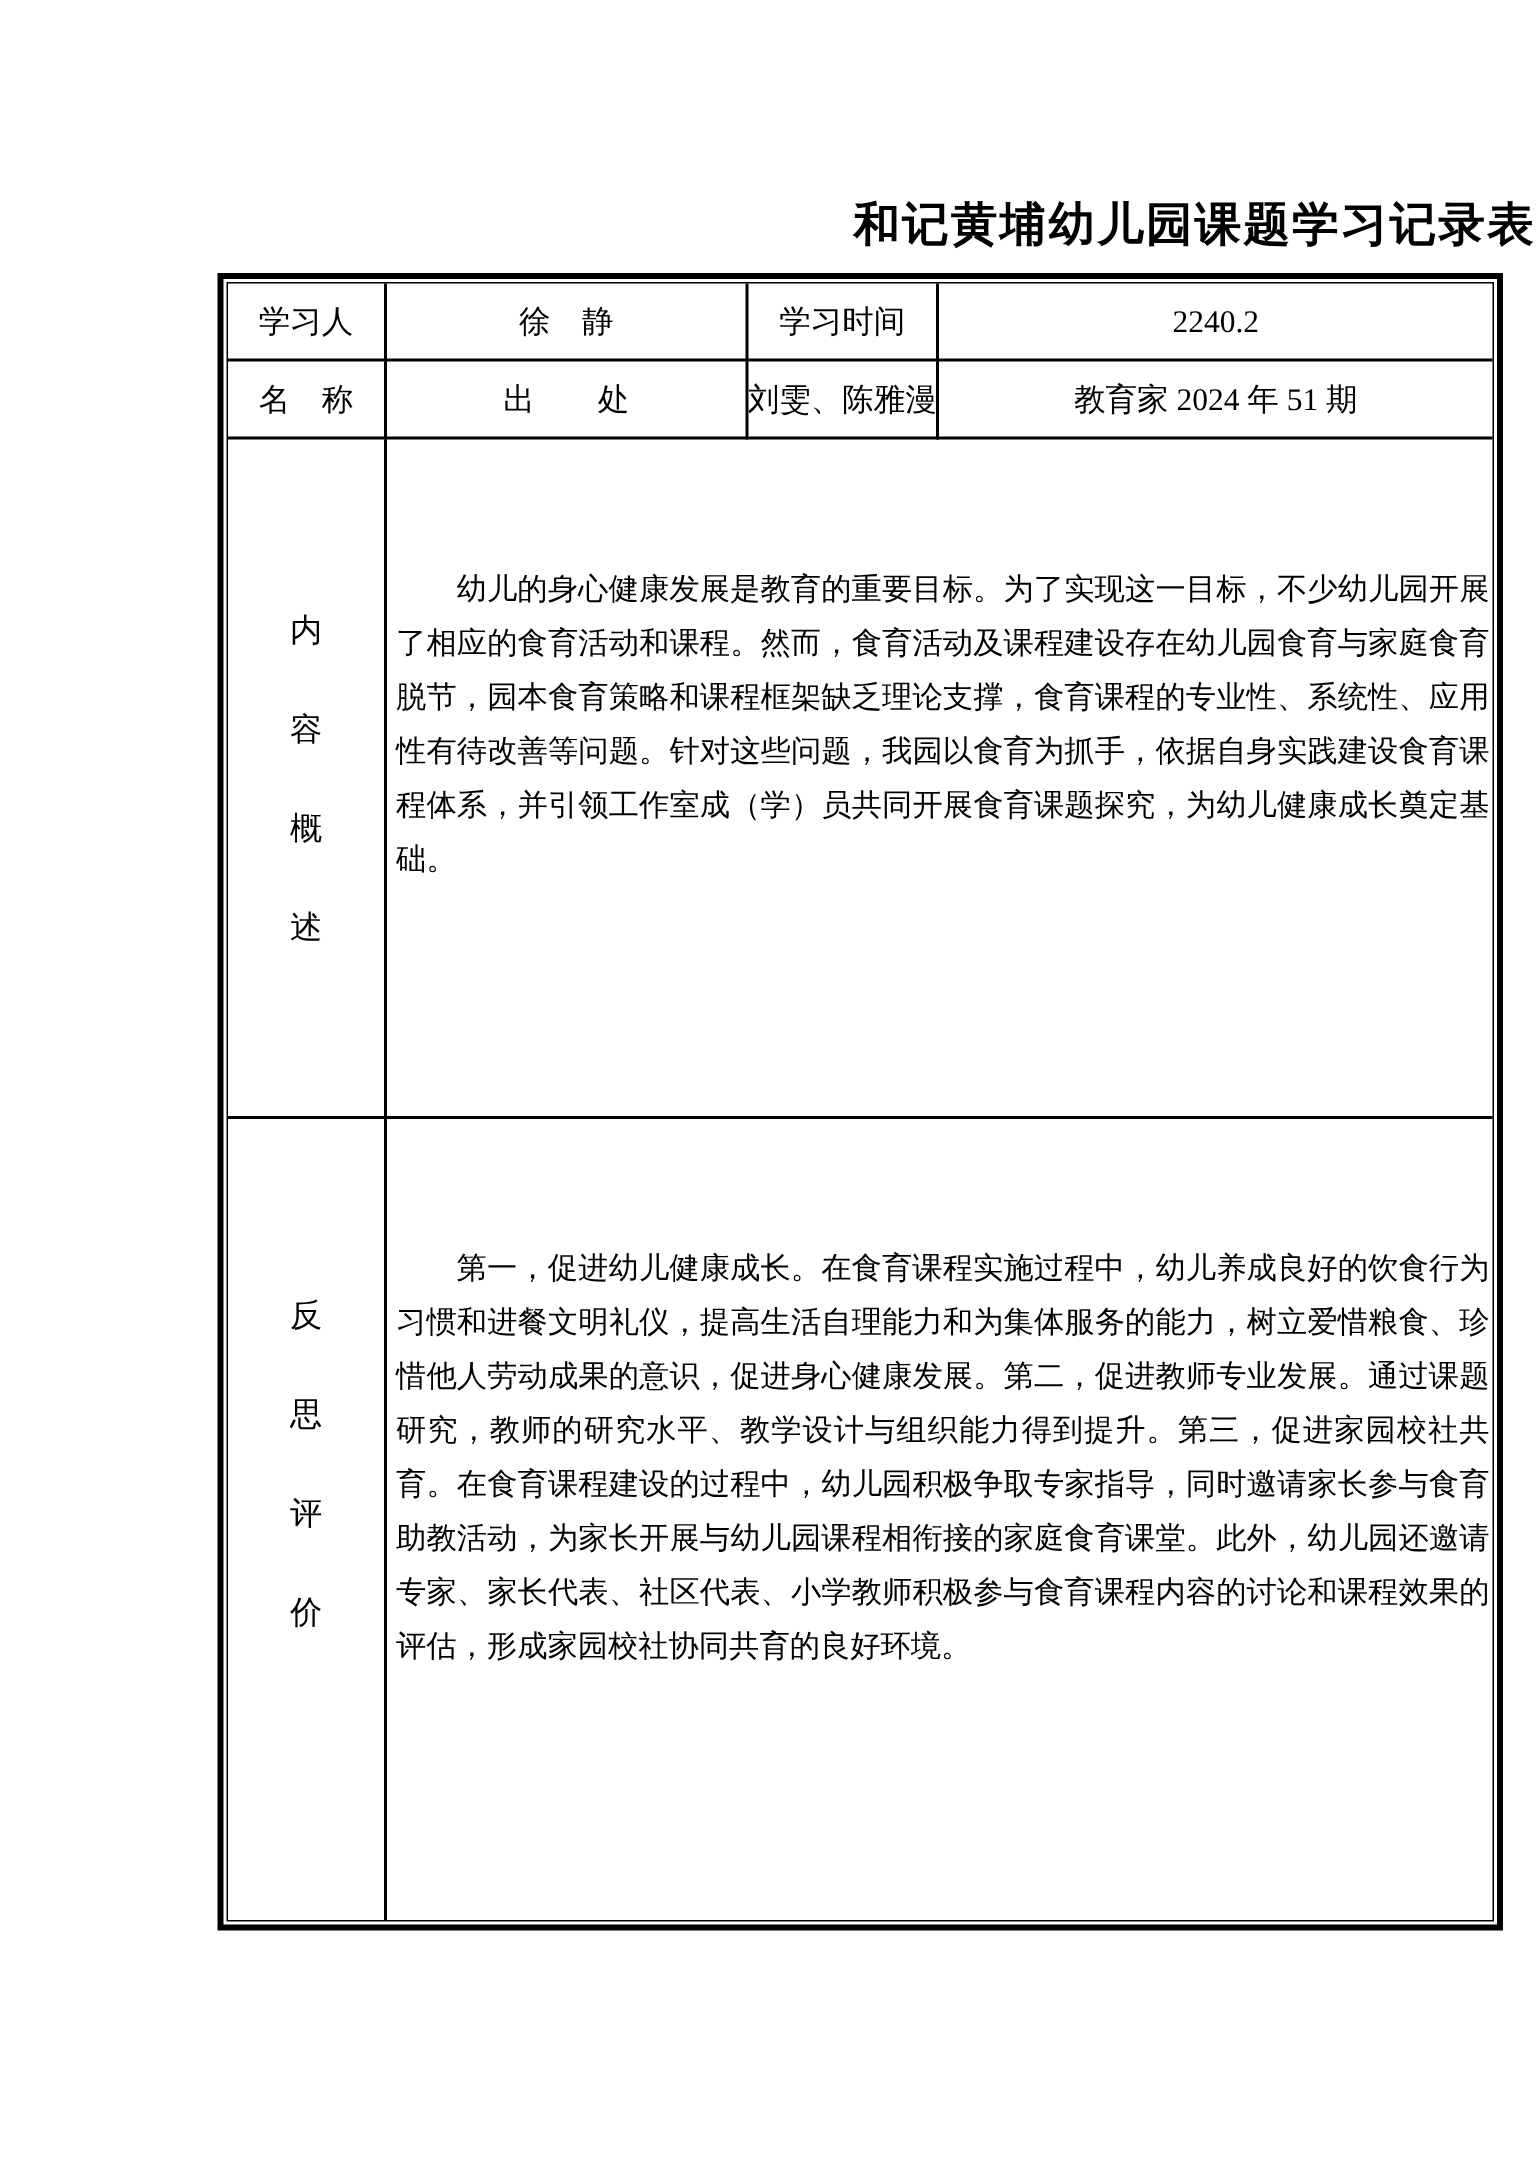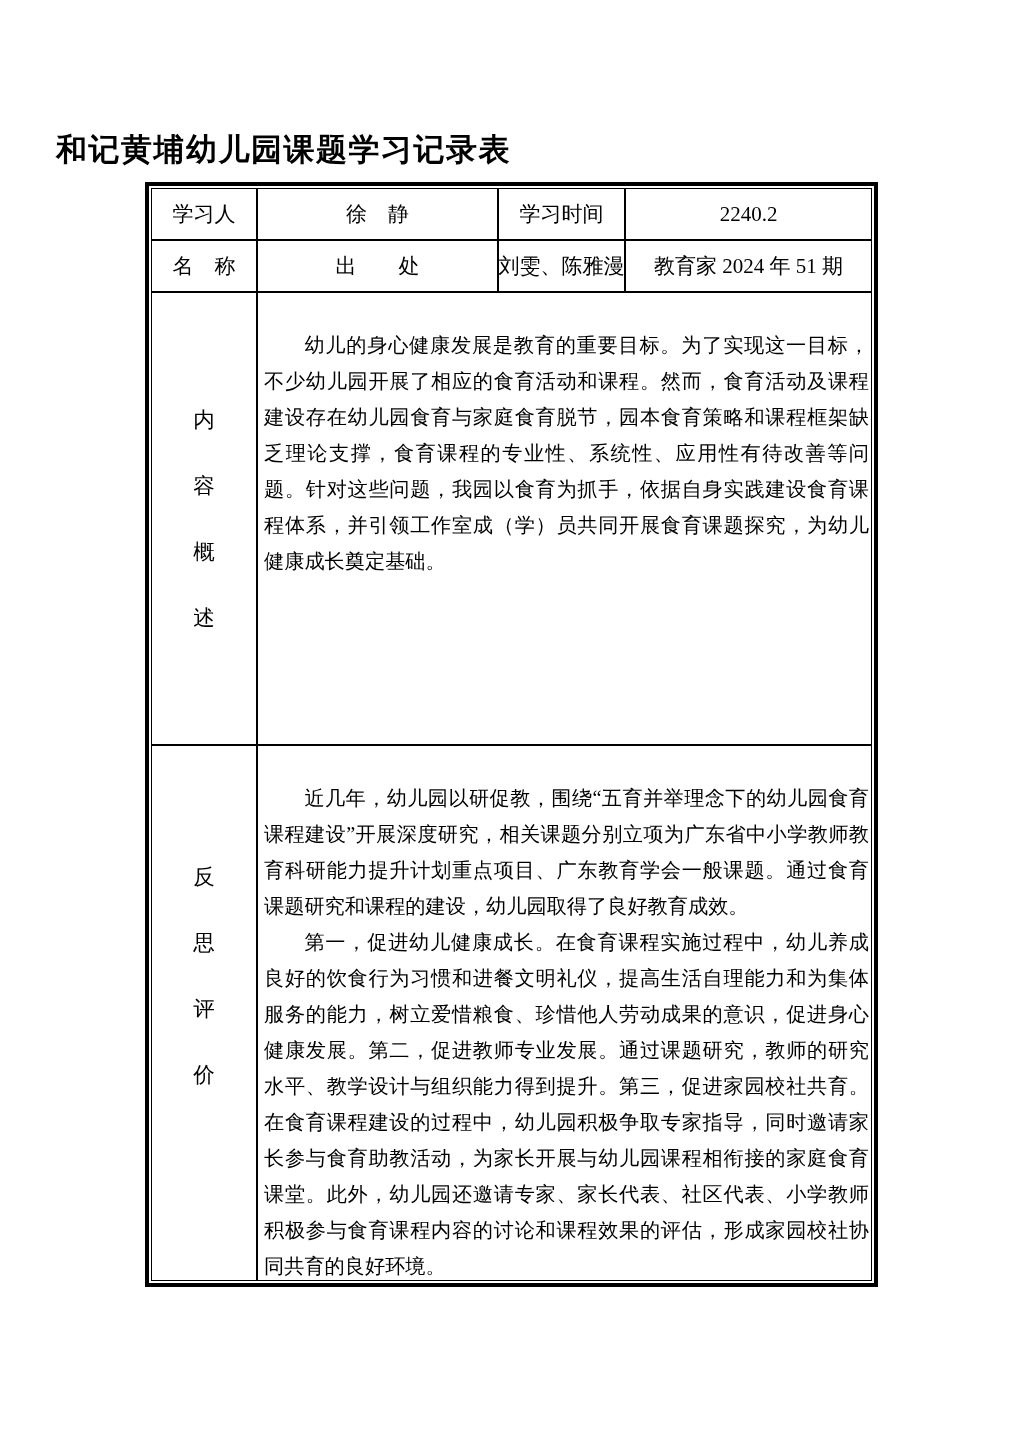--- a/index.html
+++ b/index.html
@@ -12,34 +12,34 @@
     width: 1024px;
     height: 1448px;
     background: #ffffff;
     color: #000000;
     font-family: "Liberation Serif", "DejaVu Serif", serif;
     overflow: hidden;
   }
   .doc-title {
     margin: 0;
     padding: 131px 0 0 56px;
-    text-align: left;
+    text-align: right;
     font-family: "Liberation Sans", "DejaVu Sans", sans-serif;
     font-weight: 700;
     font-size: 31px;
     line-height: 38px;
     letter-spacing: 1.5px;
     color: #000000;
   }
   
   .table-wrap {
     position: absolute;
     left: 145px;
     top: 182px;
-    width: 733px;
+    width: 857px;
     height: 1105px;
     box-sizing: border-box;
     border: 4px solid #000000;
     padding: 2px;
     background: #ffffff;
   }
   .table-grid {
     box-sizing: border-box;
     width: 100%;
     height: 100%;
@@ -72,20 +72,21 @@
   .content-cell {
     display: block;
     grid-column: 2 / 5;
     border-right: none;
     padding: 34px 2px 12px 6px;
     font-size: 20.2px;
     line-height: 36px;
     text-align: justify;
     white-space: normal;
     overflow: hidden;
+    margin-top: 48px;
   }
   .content-cell p {
     margin: 0;
     text-indent: 2em;
   }
 </style>
 </head>
 <body>
 
 <div class="page">
@@ -115,20 +116,19 @@
         <p>幼儿的身心健康发展是教育的重要目标。为了实现这一目标，不少幼儿园开展了相应的食育活动和课程。然而，食育活动及课程建设存在幼儿园食育与家庭食育脱节，园本食育策略和课程框架缺乏理论支撑，食育课程的专业性、系统性、应用性有待改善等问题。针对这些问题，我园以食育为抓手，依据自身实践建设食育课程体系，并引领工作室成（学）员共同开展食育课题探究，为幼儿健康成长奠定基础。</p>
       </div>
 
       <div class="cell vlabel raised last-row">
         <span>反</span>
         <span>思</span>
         <span>评</span>
         <span>价</span>
       </div>
       <div class="cell content-cell last-row">
-        <p>近几年，幼儿园以研促教，围绕“五育并举理念下的幼儿园食育课程建设”开展深度研究，相关课题分别立项为广东省中小学教师教育科研能力提升计划重点项目、广东教育学会一般课题。通过食育课题研究和课程的建设，幼儿园取得了良好教育成效。</p>
         <p>第一，促进幼儿健康成长。在食育课程实施过程中，幼儿养成良好的饮食行为习惯和进餐文明礼仪，提高生活自理能力和为集体服务的能力，树立爱惜粮食、珍惜他人劳动成果的意识，促进身心健康发展。第二，促进教师专业发展。通过课题研究，教师的研究水平、教学设计与组织能力得到提升。第三，促进家园校社共育。在食育课程建设的过程中，幼儿园积极争取专家指导，同时邀请家长参与食育助教活动，为家长开展与幼儿园课程相衔接的家庭食育课堂。此外，幼儿园还邀请专家、家长代表、社区代表、小学教师积极参与食育课程内容的讨论和课程效果的评估，形成家园校社协同共育的良好环境。</p>
       </div>
 
     </div>
   </div>
 
 </div>
 
 </body></html>

